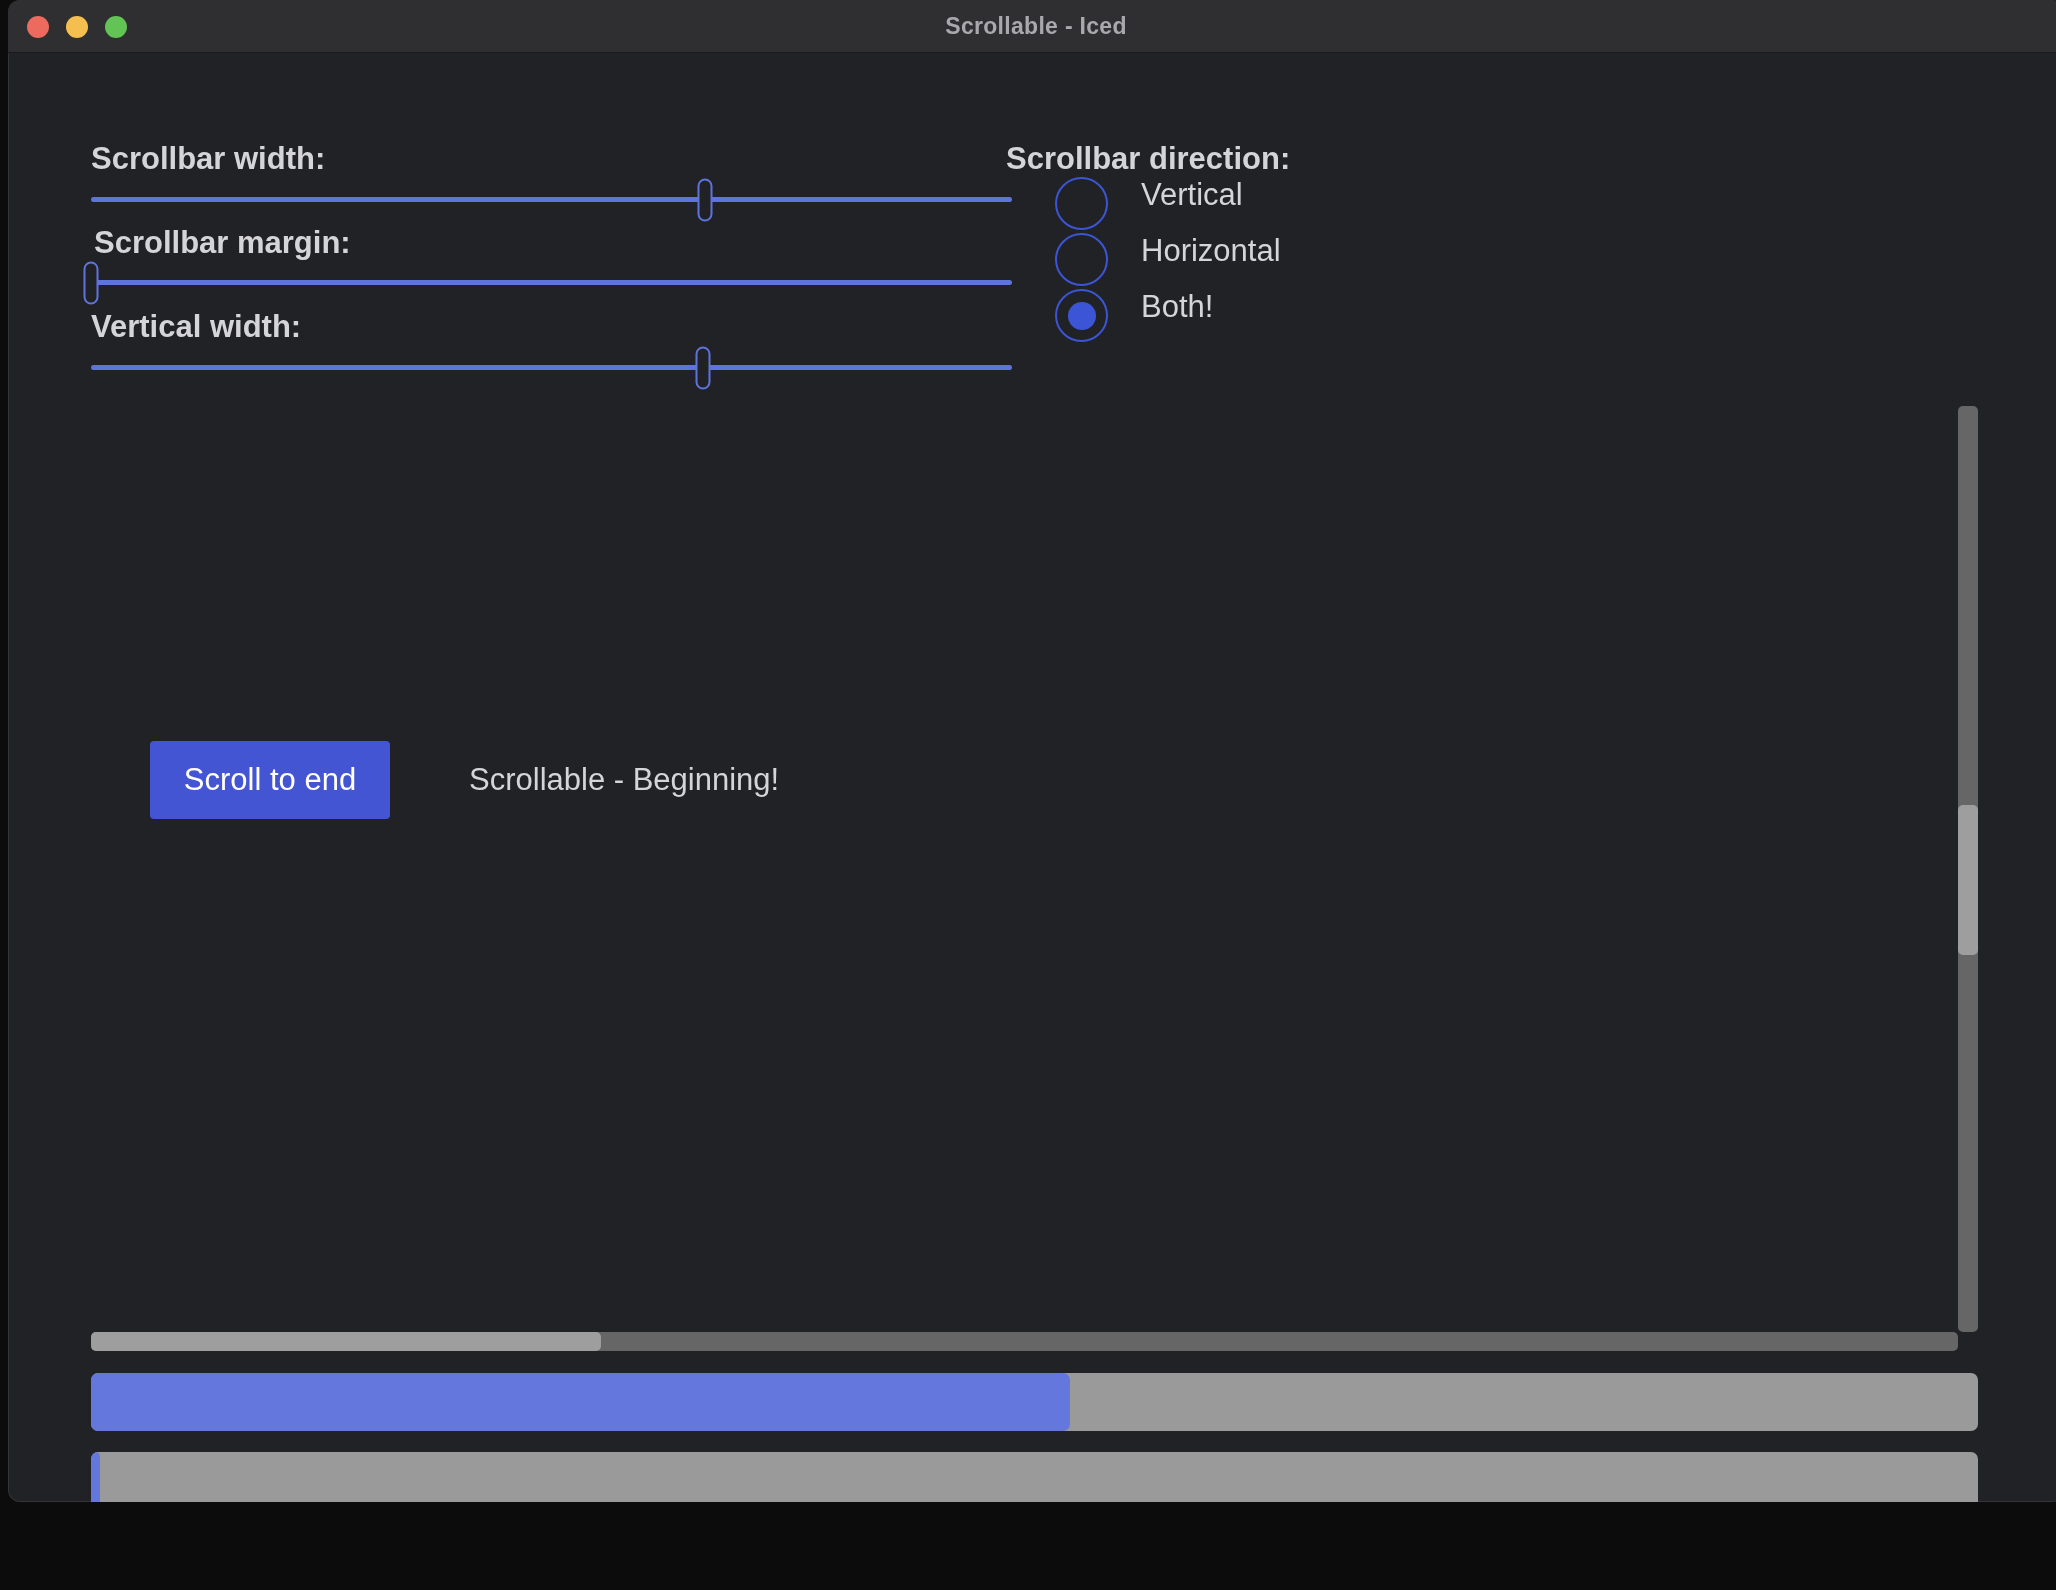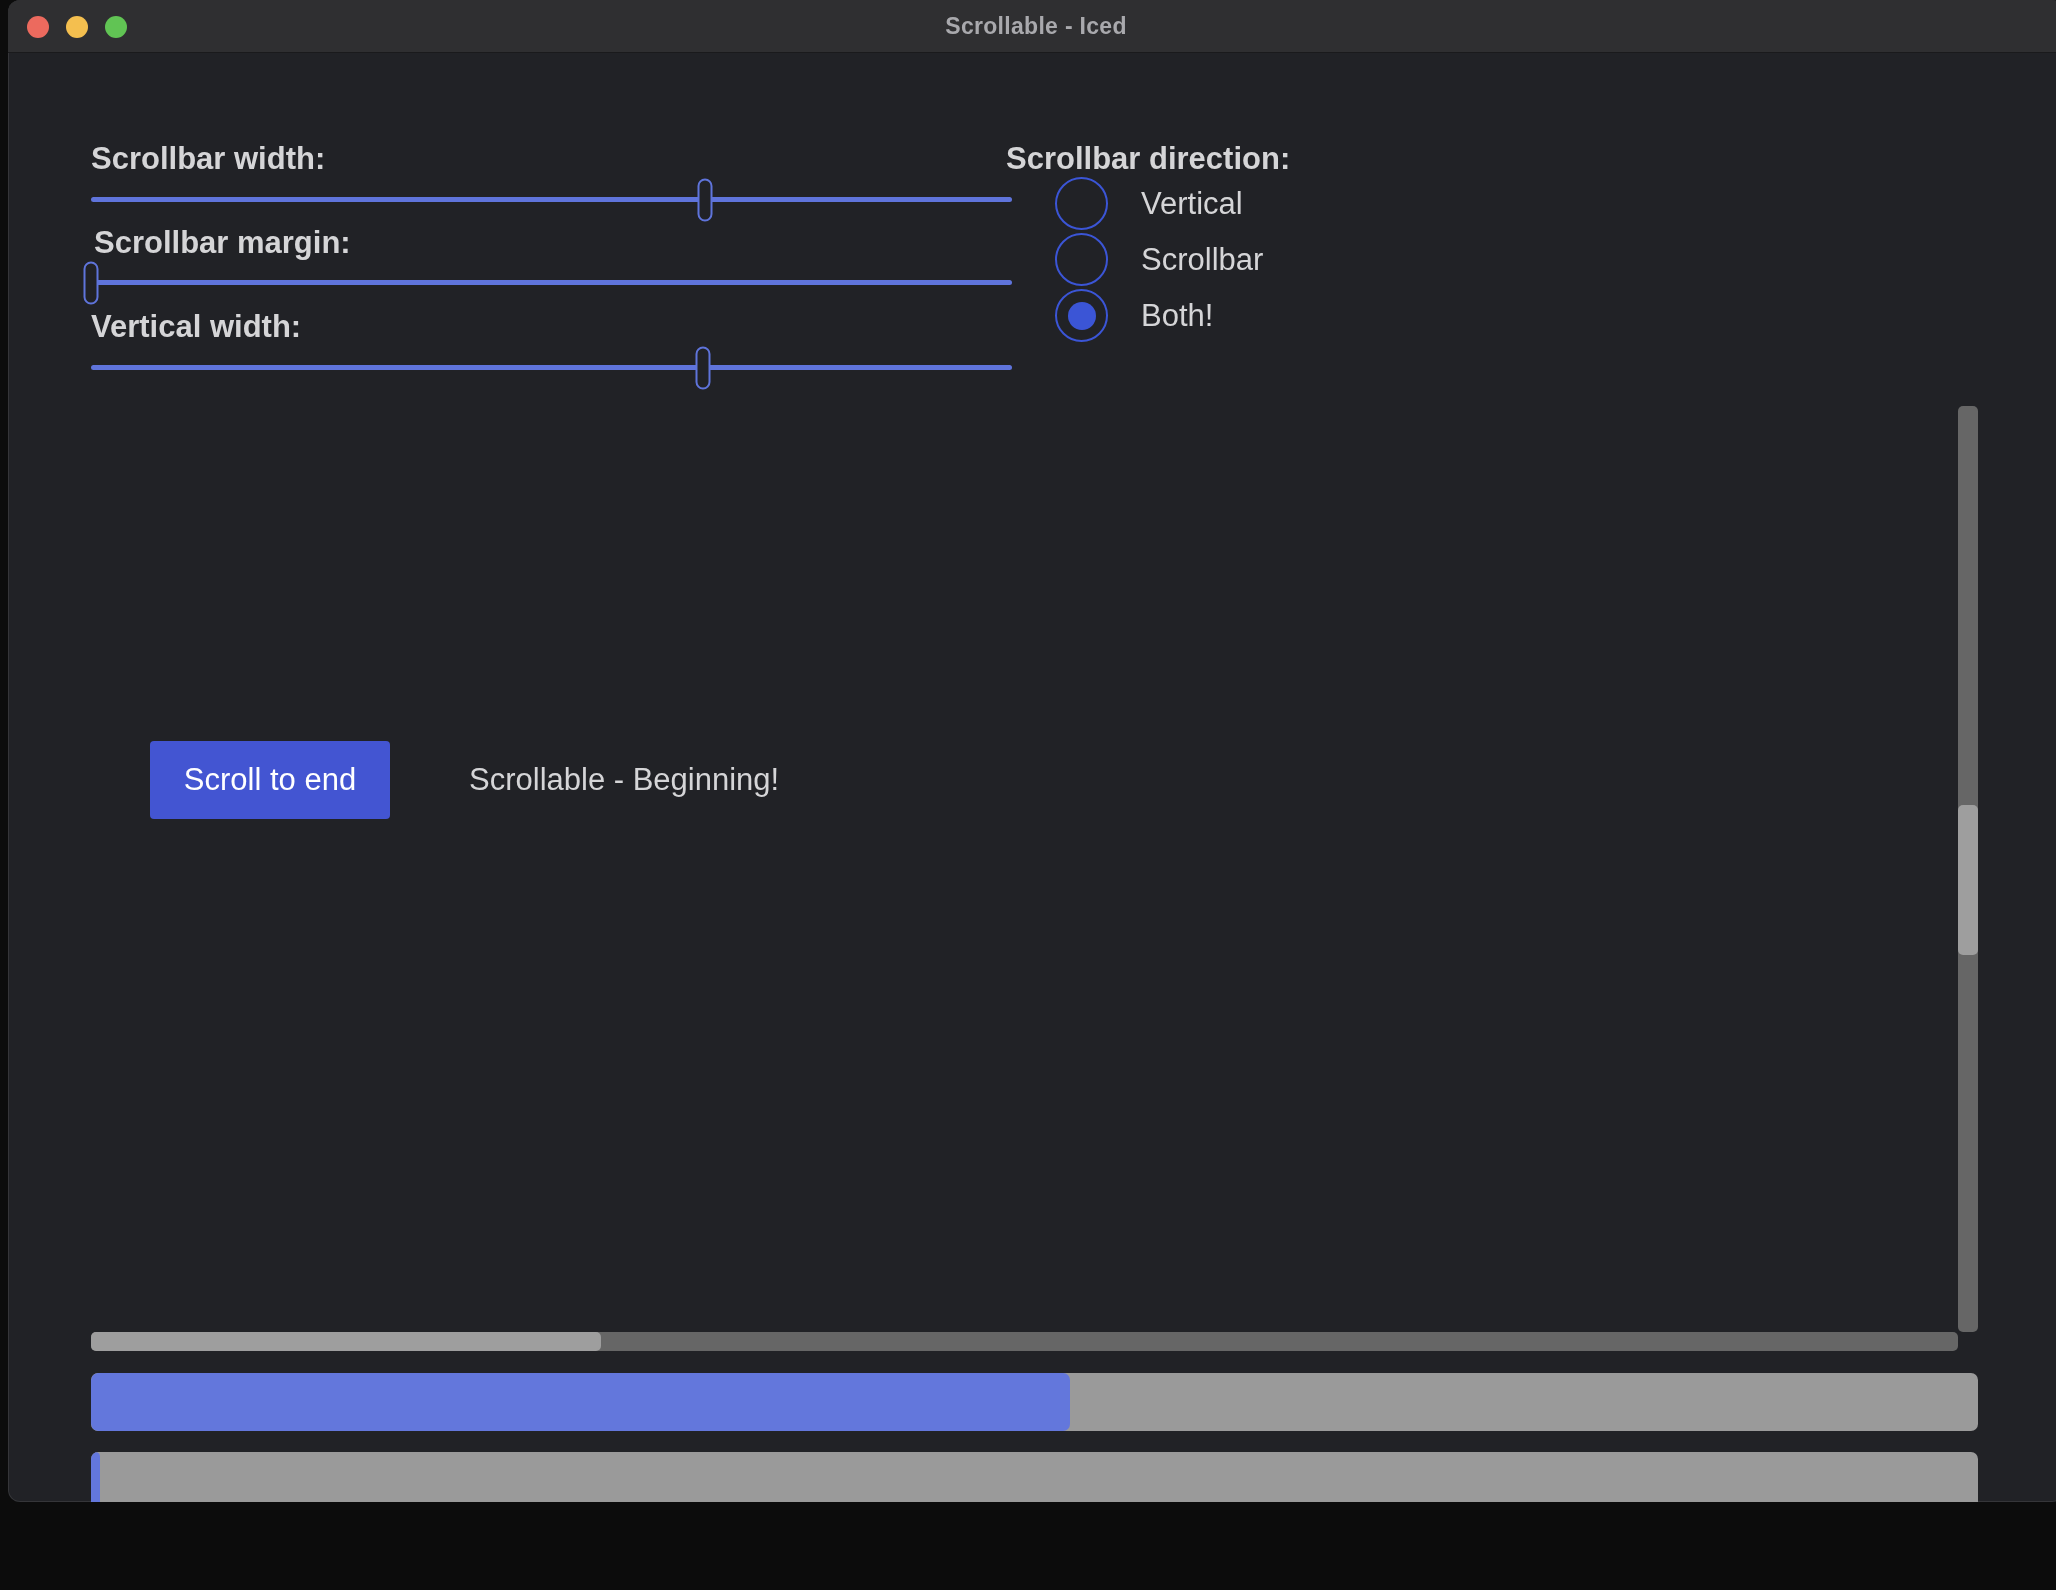--- a/index.html
+++ b/index.html
@@ -48,21 +48,21 @@
   .slider .handle{
     position:absolute;top:50%;width:15px;height:43px;
     transform:translate(-50%,-50%);
     background:var(--window-bg);
     border:2.5px solid var(--accent-slider);border-radius:8px;
   }
   .slider1{top:178px;}
   .slider2{top:261px;}
   .slider3{top:346px;}
   
-  .radio-row{position:absolute;left:1047px;height:53px;display:flex;align-items:center;}
+  .radio-row{position:absolute;left:1047px;height:53px;display:flex;}
   .radio-row .circle{
     width:53px;height:53px;border-radius:50%;
     border:2.5px solid var(--accent-radio);
     display:flex;align-items:center;justify-content:center;flex:none;
   }
   .radio-row .dot{width:28px;height:28px;border-radius:50%;background:var(--accent-radio);display:none;}
   .radio-row.selected .dot{display:block;}
   .radio-row .rlabel{margin-left:33px;color:var(--text);font-size:31px;white-space:nowrap;}
   
   .scroll-btn{
@@ -113,21 +113,21 @@
   </div>
 
   <div class="lbl" style="left:998px;top:140px">Scrollbar direction:</div>
 
   <div class="radio-row" style="top:177px">
     <span class="circle"></span>
     <span class="rlabel">Vertical</span>
   </div>
   <div class="radio-row" style="top:233px">
     <span class="circle"></span>
-    <span class="rlabel">Scrollbar</span>
+    <span class="rlabel">Horizontal</span>
   </div>
   <div class="radio-row selected" style="top:289px">
     <span class="circle">
         <span class="dot"></span>
       </span>
     <span class="rlabel">Both!</span>
   </div>
 
   <button class="scroll-btn">Scroll to end</button>
   <div class="status">Scrollable - Beginning!</div>

